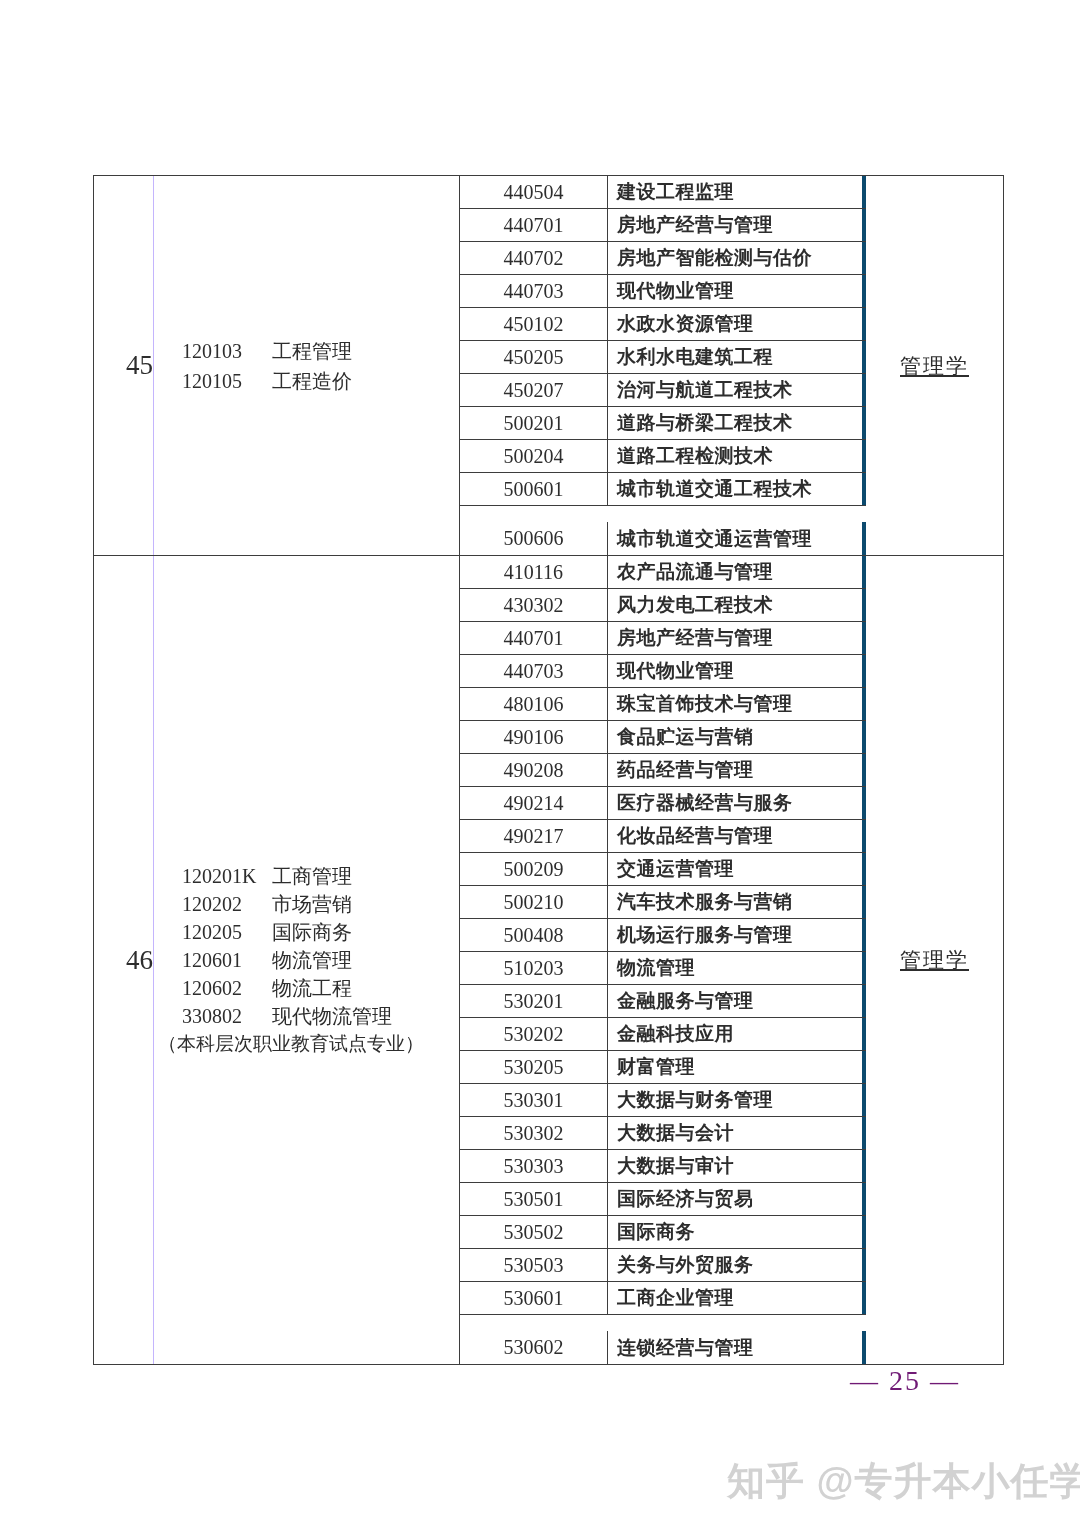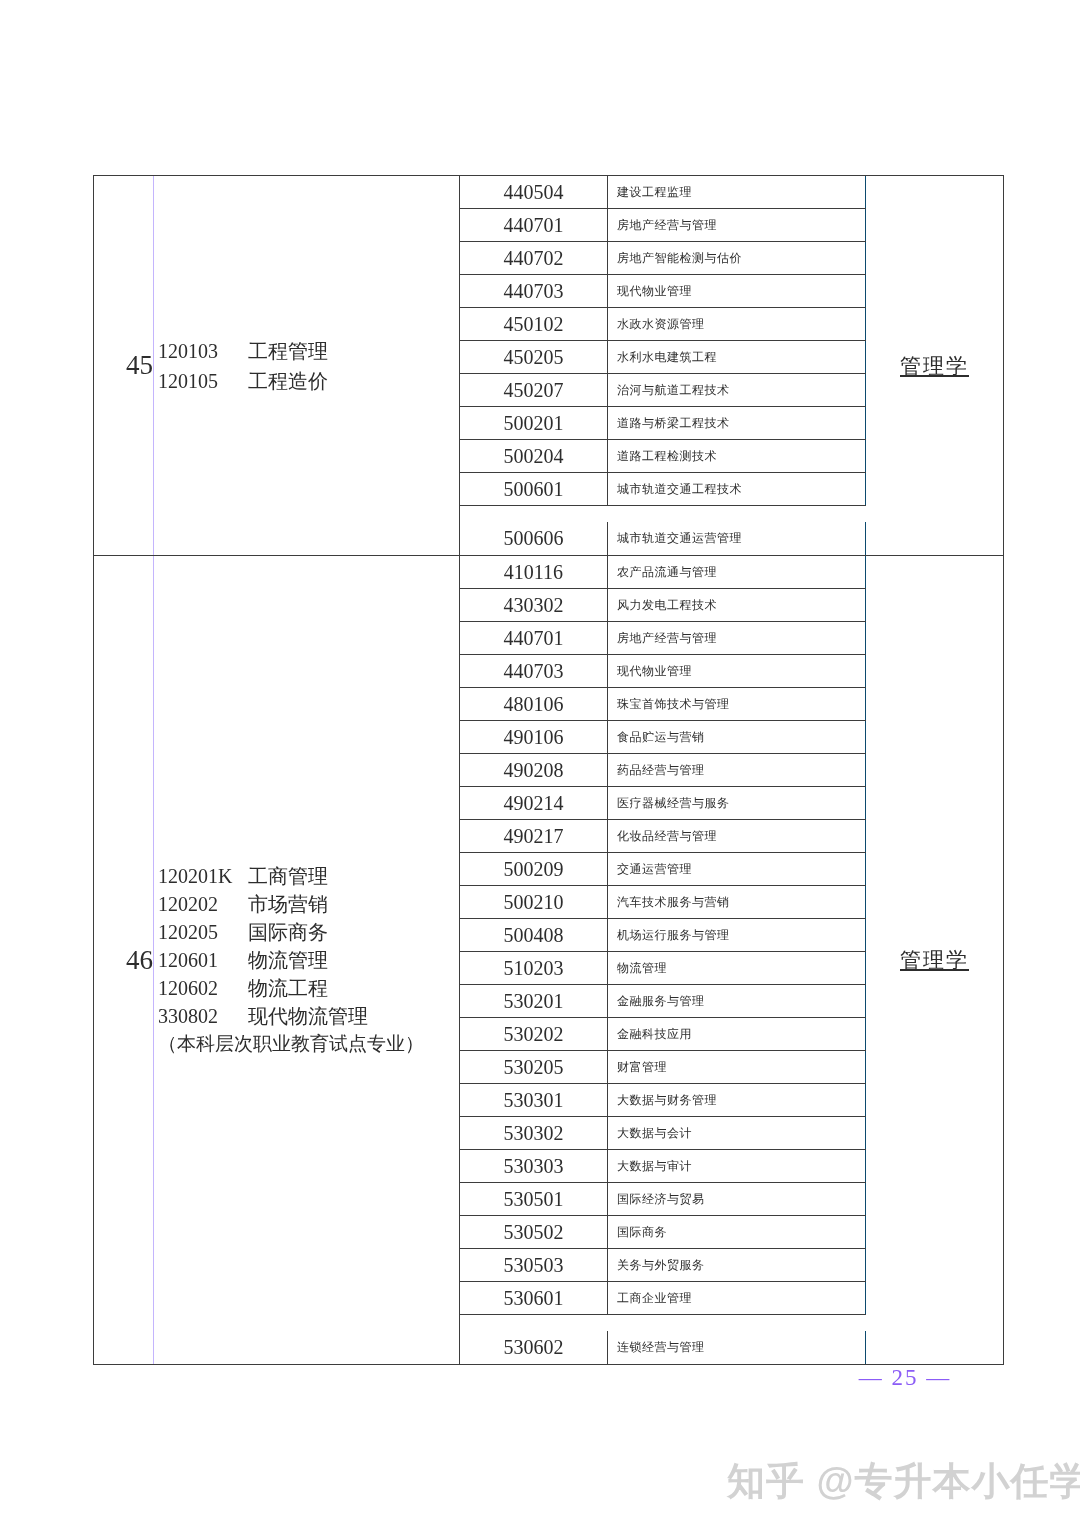--- a/index.html
+++ b/index.html
@@ -33,21 +33,21 @@
   }
   .col-majors {
     width: 306px;
     flex: none;
     border-right: 1px solid #3d3d3d;
     display: flex;
     flex-direction: column;
     justify-content: center;
     padding-left: 4px;
   }
-  .major-line { display: flex; line-height: 28px; font-size: 20px; white-space: nowrap; }
+  .major-line { display: flex; line-height: 28px; font-size: 20px; white-space: nowrap; margin-left: 24px; }
   .group-0 .major-line { line-height: 30px; }
   .major-line .mcode { width: 90px; flex: none; }
   .note-line { font-size: 19px; line-height: 28px; white-space: nowrap; }
   .col-sub { width: 406px; flex: none; display: flex; flex-direction: column; }
   .subrow {
     display: flex;
     height: 33px;
     flex: none;
     border-bottom: 1px solid #3d3d3d;
   }
@@ -56,47 +56,48 @@
     width: 148px;
     flex: none;
     border-right: 1px solid #3d3d3d;
     display: flex;
     align-items: center;
     justify-content: center;
     font-size: 20px;
   }
   .sname {
     flex: 1;
-    border-right: 1px solid #0c4a6e;
+    border-right: 4px solid #0c4a6e;
     display: flex;
     align-items: center;
     padding-left: 9px;
-    font-size: 12px;
+    font-size: 19px;
     letter-spacing: 0.5px;
     white-space: nowrap;
     overflow: hidden;
+    font-weight: bold;
   }
   .col-cat {
     flex: 1;
     display: flex;
     align-items: center;
     justify-content: center;
     font-size: 21px;
     letter-spacing: 2px;
     text-decoration: underline;
   }
   .page-number {
     position: absolute;
     left: 820px;
     top: 1365px;
     width: 170px;
     text-align: center;
-    font-size: 23px;
+    font-size: 28px;
     letter-spacing: 2px;
-    color: #8b5cf6;
+    color: #701a75;
   }
   .watermark {
     position: absolute;
     left: 727px;
     top: 1456px;
     font-size: 38px;
     font-weight: bold;
     font-family: "Liberation Sans", "DejaVu Sans", sans-serif;
     color: #d2d2d2;
     text-shadow: 1px 1px 0 #ffffff;

